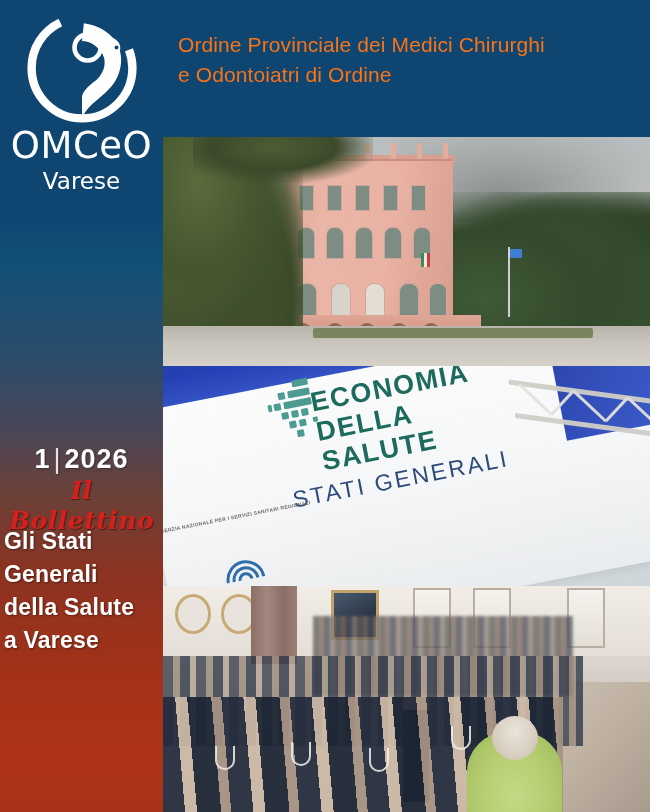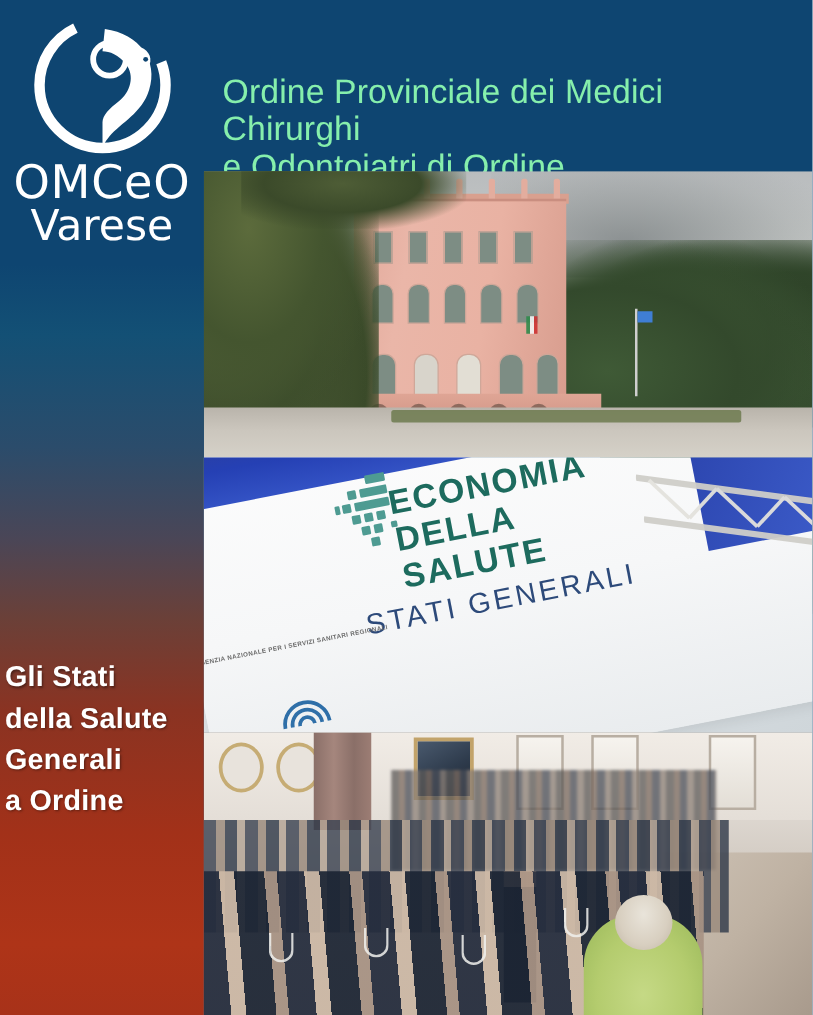--- a/index.html
+++ b/index.html
@@ -57,21 +57,21 @@
   .brand-omceo {
     margin-top: 2px;
     font-size: 37px;
     line-height: 40px;
     letter-spacing: 0.5px;
     color: #ffffff;
     font-weight: 400;
     font-family: "DejaVu Sans", sans-serif;
   }
   .brand-varese {
-    font-size: 34px;
+    font-size: 23px;
     line-height: 30px;
     color: #ffffff;
     font-weight: 400;
     font-family: "DejaVu Sans", sans-serif;
   }
 
   .issue-block {
     position: absolute;
     left: 0;
     top: 443px;
@@ -130,26 +130,25 @@
     left: 0; top: 0;
     width: 487px;
     height: 137px;
     background: #0E4571;
   }
   .header-title {
     position: absolute;
     left: 15px;
     top: 30px;
     width: 462px;
-    color: #86efac;
-    font-size: 27px;
+    color: #f97316;
+    font-size: 21px;
     line-height: 30px;
     font-weight: 400;
     letter-spacing: 0.1px;
-    margin-top: 28px;
   }
 
   
   .photo {
     position: absolute;
     left: 0;
     width: 487px;
     overflow: hidden;
   }
   .photo-villa   { top: 137px; height: 229px; }
@@ -483,26 +482,32 @@
 
         <circle cx="66" cy="38" r="14" fill="none" stroke="#ffffff" stroke-width="5"></circle>
 
         <path d="M57 48 C 57 62, 57 78, 57 96 L 57 112 L 46 112 C 46 92, 47 70, 50 56 Z" fill="#ffffff" opacity="0"></path>
       </svg>
 
       <div class="brand-omceo">OMCeO</div>
       <div class="brand-varese">Varese</div>
     </div>
 
+    <div class="issue-block">
+      <div class="issue-number">
+        <span>1</span><span class="sep">|</span><span>2026</span>
+      </div>
+      <div class="bollettino">Il Bollettino</div>
+    </div>
 
     <div class="headline">
       <div>Gli Stati</div>
+      <div>Generali</div>
       <div>della Salute</div>
-      <div>Generali</div>
-      <div>a Ordine</div>
+      <div>a Varese</div>
     </div>
   </div>
 
   <div class="right-col">
 
     <div class="header-band">
       <div class="header-title">
         <div>Ordine Provinciale dei Medici Chirurghi</div>
         <div>e Odontoiatri di Ordine</div>
       </div>

